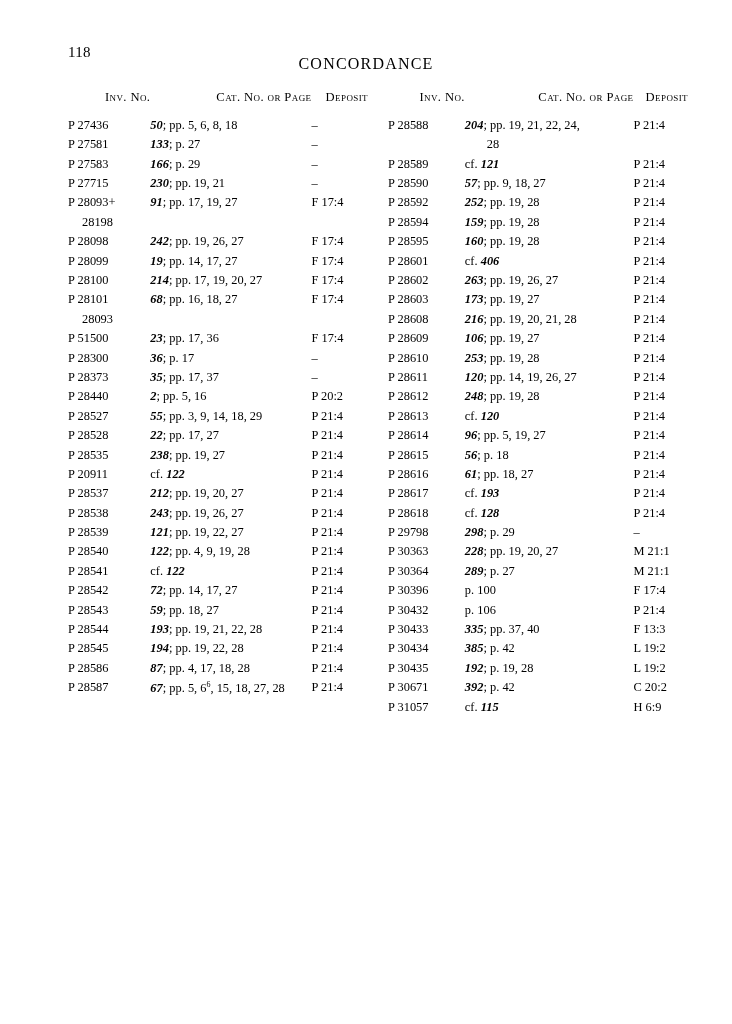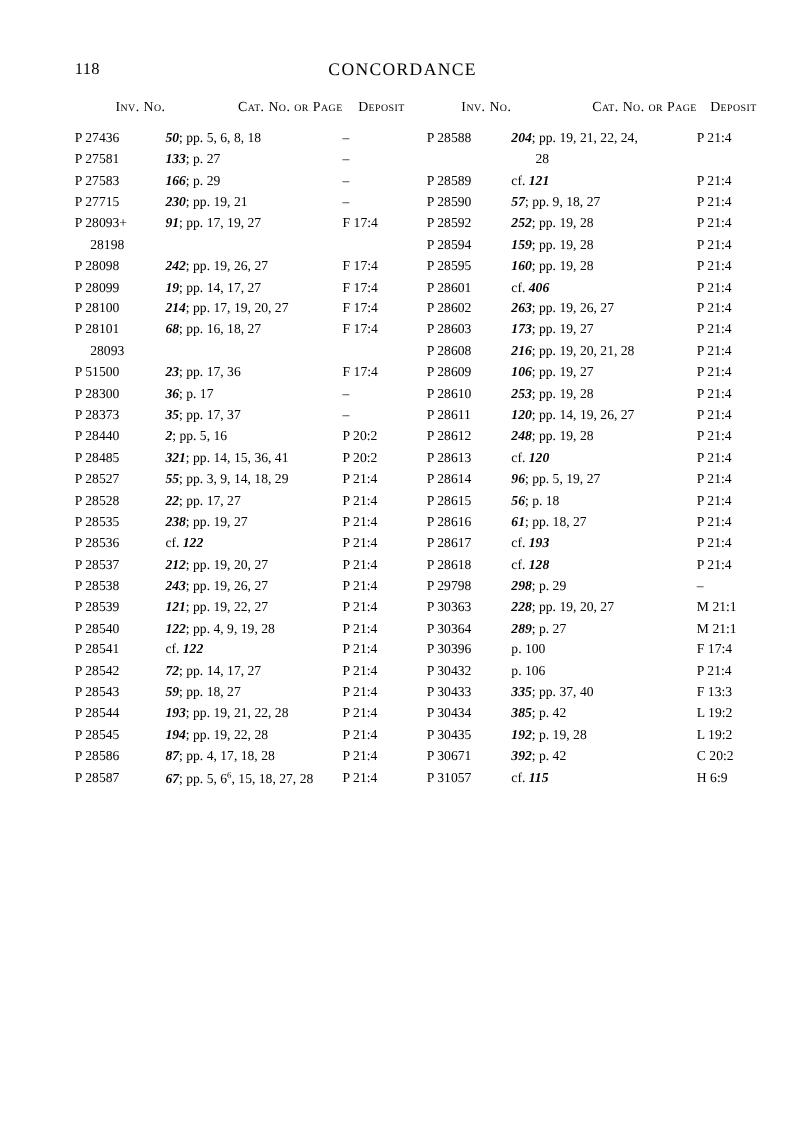--- a/index.html
+++ b/index.html
@@ -17,21 +17,21 @@
   }
   .page {
     position: absolute;
     left: 0; top: 0;
     width: 732px;
     height: 1024px;
   }
   .page-number {
     position: absolute;
     left: 68px;
-    top: 55px;
+    top: 44px;
     font-size: 15px;
     letter-spacing: 0.3px;
   }
   .running-head {
     position: absolute;
     left: 0;
     top: 55px;
     width: 732px;
     text-align: center;
     font-size: 16px;
@@ -171,41 +171,36 @@
               <td class="c-inv">P 28373</td>
               <td class="c-cat"><span class="bold">35</span>; pp. 17, 37</td>
               <td class="c-dep">–</td>
             </tr>
             <tr>
               <td class="c-inv">P 28440</td>
               <td class="c-cat"><span class="bold">2</span>; pp. 5, 16</td>
               <td class="c-dep">P 20:2</td>
             </tr>
             <tr>
-              <td class="c-inv">P 28485</td>
-              <td class="c-cat"><span class="bold">321</span>; pp. 14, 15, 36, 41</td>
-              <td class="c-dep">P 20:2</td>
-            </tr>
-            <tr>
               <td class="c-inv">P 28527</td>
               <td class="c-cat"><span class="bold">55</span>; pp. 3, 9, 14, 18, 29</td>
               <td class="c-dep">P 21:4</td>
             </tr>
             <tr>
               <td class="c-inv">P 28528</td>
               <td class="c-cat"><span class="bold">22</span>; pp. 17, 27</td>
               <td class="c-dep">P 21:4</td>
             </tr>
             <tr>
               <td class="c-inv">P 28535</td>
               <td class="c-cat"><span class="bold">238</span>; pp. 19, 27</td>
               <td class="c-dep">P 21:4</td>
             </tr>
             <tr>
-              <td class="c-inv">P 28536</td>
+              <td class="c-inv">P 20911</td>
               <td class="c-cat">cf. <span class="bold">122</span></td>
               <td class="c-dep">P 21:4</td>
             </tr>
             <tr>
               <td class="c-inv">P 28537</td>
               <td class="c-cat"><span class="bold">212</span>; pp. 19, 20, 27</td>
               <td class="c-dep">P 21:4</td>
             </tr>
             <tr>
               <td class="c-inv">P 28538</td>

